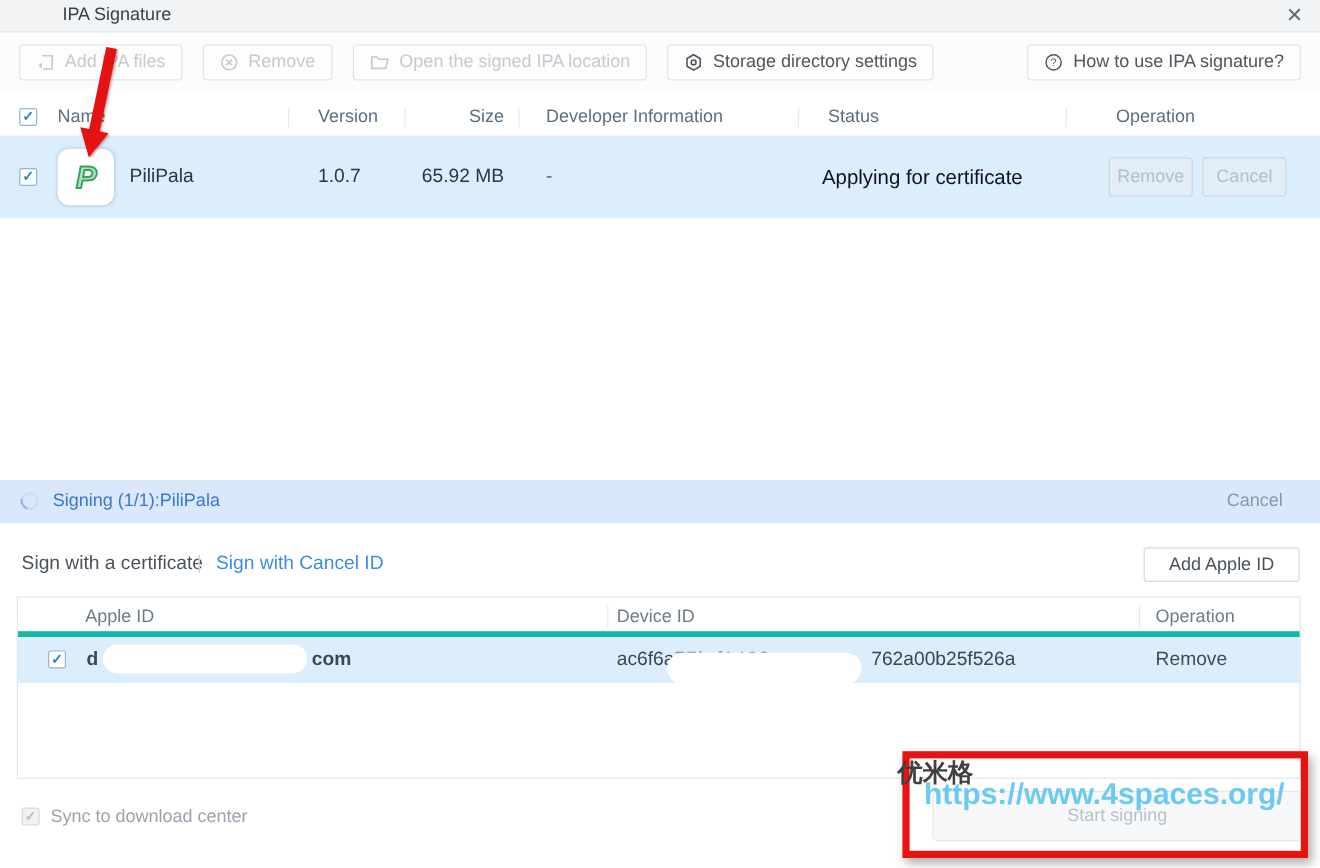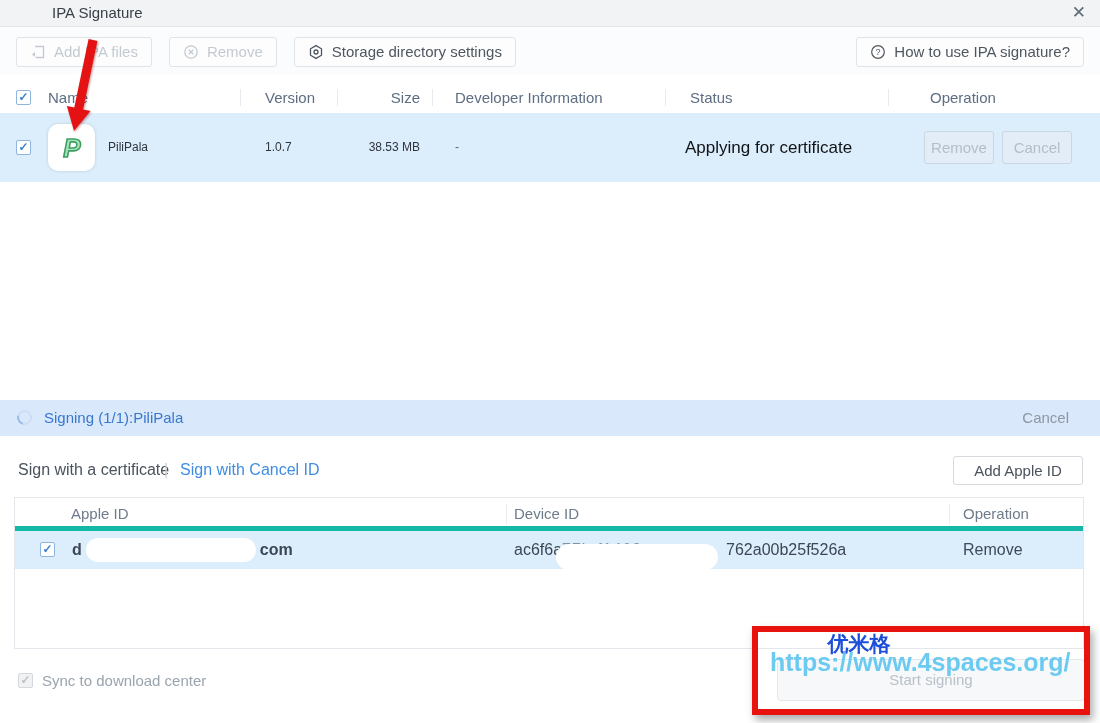--- a/index.html
+++ b/index.html
@@ -28,21 +28,21 @@
   .t1-header { position:absolute; left:0; top:82px; width:1100px; height:31px; background:#fff; }
   .t1-header .hl { position:absolute; top:0; line-height:31px; font-size:15px; color:#5d6e82; }
   .t1-header .sep { position:absolute; top:7px; width:1px; height:17px; background:#e7eaee; }
   .cb { position:absolute; width:15px; height:15px; border-radius:2px; border:1px solid #8fb4de;
     background:#fff; font-size:12px; line-height:13px; text-align:center; font-weight:bold; color:#3a7fd0; }
   .cb-disabled { border-color:#d6d9dc; background:#f1f2f3; color:#bcc1c6; }
 
   .t1-row { position:absolute; left:0; top:113px; width:1100px; height:69px; background:#dcedfb; }
   .app-icon { position:absolute; left:48px; top:11px; width:47px; height:47px; border-radius:10px;
     background:#fff; box-shadow:0 0 3px rgba(120,140,160,.35); display:flex; align-items:center; justify-content:center; }
-  .cell { position:absolute; top:0; line-height:69px; font-size:12px; color:#2e353e; white-space:nowrap; }
+  .cell { position:absolute; top:0; line-height:69px; font-size:16px; color:#2e353e; white-space:nowrap; }
   .status-cell { font-size:17px; color:#101317; }
   .row-btn { position:absolute; top:18px; width:70px; height:33px; border:1px solid #ccd6e1;
     border-radius:3px; background:#e3edf8; color:#b3bec9; font-size:15px; text-align:center; line-height:31px; }
 
   
   .progress { position:absolute; left:0; top:400px; width:1100px; height:36px; background:#d9e8fa; }
   .spinner { position:absolute; left:17px; top:10px; width:15px; height:15px; border-radius:50%;
     border:2px solid #cdddf3; border-left-color:#93b8e8; transform:rotate(-30deg); }
   .progress-label { position:absolute; left:44px; top:0; line-height:36px; font-size:15px; color:#3878cf; }
   .progress-cancel { position:absolute; right:31px; top:0; line-height:36px; font-size:15px; color:#8d97a4; cursor:pointer; }
@@ -74,22 +74,22 @@
 
   
   .footer-sync-label { position:absolute; left:42px; top:672px; font-size:15px; color:#9aa4ae; }
   .start-btn { position:absolute; left:777px; top:659px; width:308px; height:42px;
     background:#f7f8fa; border:1px solid #e4e7ea; border-radius:4px;
     font-size:15px; color:#b9c1c9; text-align:center; line-height:40px; z-index:3; }
 
   
   .anno-box { position:absolute; left:752px; top:626px; width:338px; height:89px;
     border:6px solid #e8120e; box-shadow:3px 5px 8px rgba(70,70,70,.45); z-index:5; pointer-events:none; }
-  .wm-title { position:absolute; left:694px; top:630px; width:330px; text-align:center;
-    font-size:21px; font-weight:bold; color:#1d4ed8; z-index:6; pointer-events:none; }
+  .wm-title { position:absolute; left:748px; top:630px; width:330px; 
+    font-size:21px; font-weight:bold; color:#404040; z-index:6; pointer-events:none; }
   .wm-url { position:absolute; left:770px; top:648px; font-size:25px; font-weight:bold;
     color:#5ec6f1; opacity:.9; z-index:6; pointer-events:none; white-space:nowrap; }
   .arrow-overlay { position:absolute; left:0; top:0; width:1100px; height:723px;
     z-index:10; pointer-events:none; }
 </style>
 </head>
 <body>
 
 <div class="titlebar">
   <div class="title">IPA Signature</div>
@@ -103,20 +103,26 @@
         <path d="M2 10.5l3-2.6v5.2z" fill="currentColor" stroke="none"></path>
     </svg>
     <span>Add IPA files</span>
   </div>
   <div class="tbtn disabled">
     <svg width="16" height="16" viewBox="0 0 16 16" fill="none" stroke="currentColor" stroke-width="1.3">
       <circle cx="8" cy="8" r="6.2"></circle>
         <path d="M5.7 5.7l4.6 4.6M10.3 5.7l-4.6 4.6"></path>
     </svg>
     <span>Remove</span>
+  </div>
+  <div class="tbtn disabled">
+    <svg width="17" height="16" viewBox="0 0 17 16" fill="none" stroke="currentColor" stroke-width="1.3">
+      <path d="M1.8 13V3.5h4.4l1.4 1.8h7.6L13.4 13z"></path>
+    </svg>
+    <span>Open the signed IPA location</span>
   </div>
   <div class="tbtn enabled">
     <svg width="16" height="16" viewBox="0 0 16 16" fill="none" stroke="currentColor" stroke-width="1.3">
       <path d="M8 1.6l5.5 3.2v6.4L8 14.4l-5.5-3.2V4.8z"></path>
         <circle cx="8" cy="8" r="2"></circle>
     </svg>
     <span>Storage directory settings</span>
   </div>
   <div class="tbtn enabled push-right">
     <svg width="16" height="16" viewBox="0 0 16 16" fill="none" stroke="currentColor" stroke-width="1.2">
@@ -144,21 +150,21 @@
 
 <div class="t1-row">
   <span class="cb" style="left:16px; top:27px;"><span>✓</span></span>
   <div class="app-icon">
     <svg width="34" height="34" viewBox="0 0 34 34">
       <text x="17" y="26" text-anchor="middle" font-size="26" font-weight="bold" font-style="italic" fill="#a9e4bd" stroke="#3e9e63" stroke-width="1.6">P</text>
     </svg>
   </div>
   <span class="cell" style="left:108px;">PiliPala</span>
   <span class="cell" style="left:265px;">1.0.7</span>
-  <span class="cell" style="left:330px; width:90px; text-align:right;">38.53 MB</span>
+  <span class="cell" style="left:330px; width:90px; text-align:right;">65.92 MB</span>
   <span class="cell" style="left:455px; color:#5a646f;">-</span>
   <span class="cell status-cell" style="left:685px;">Applying for certificate</span>
   <span class="row-btn" style="left:924px;">Remove</span>
   <span class="row-btn" style="left:1002px;">Cancel</span>
 </div>
 
 <div class="progress">
   <span class="spinner"></span>
   <span class="progress-label">Signing (1/1):PiliPala</span>
   <span class="progress-cancel">Cancel</span>

